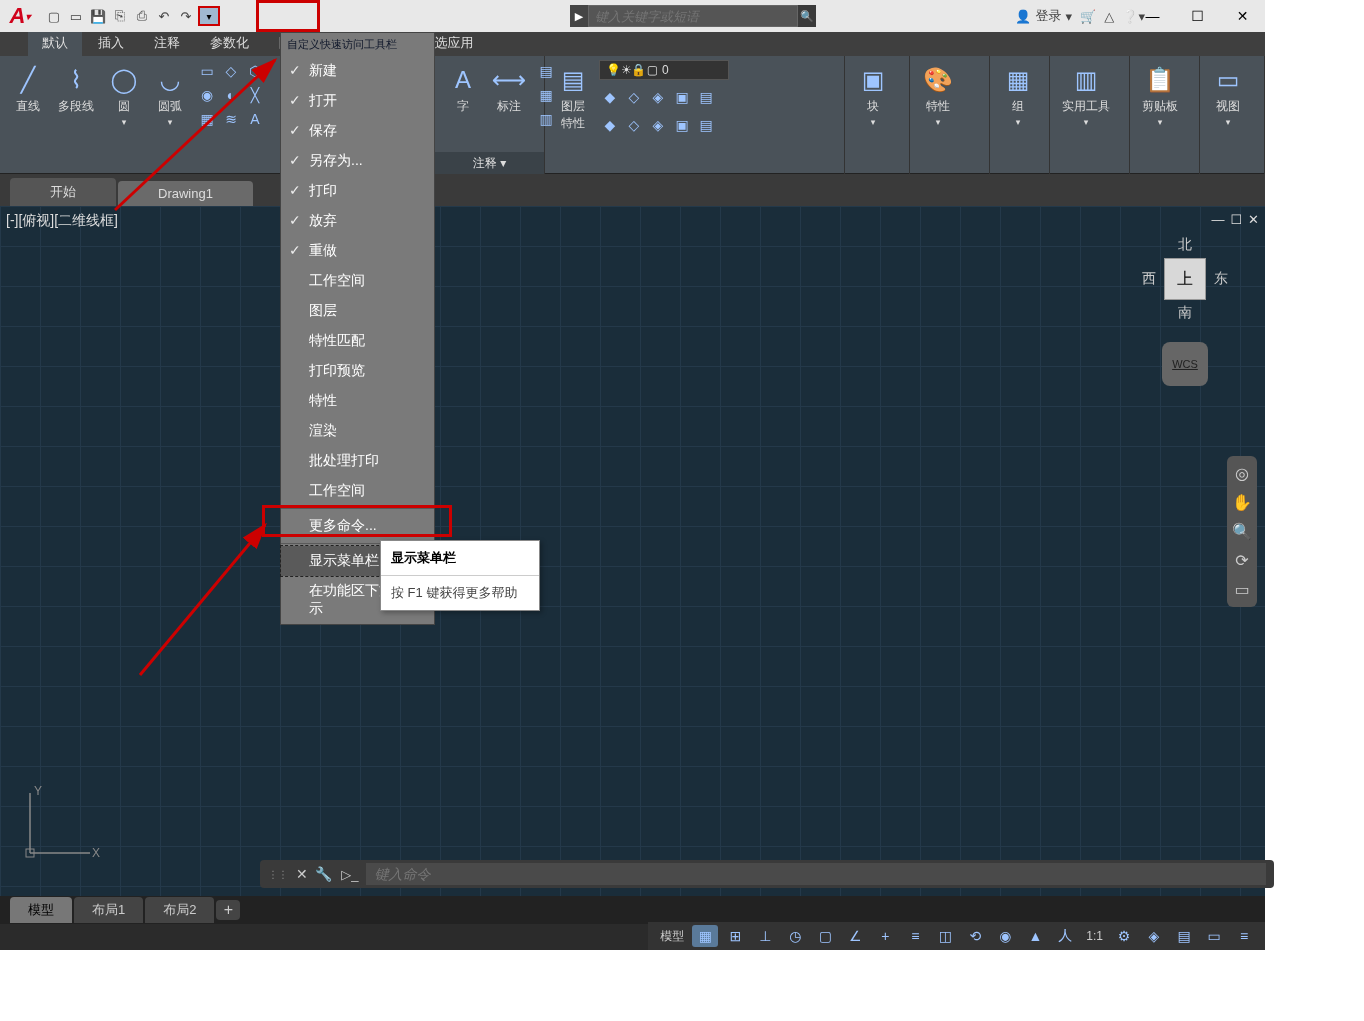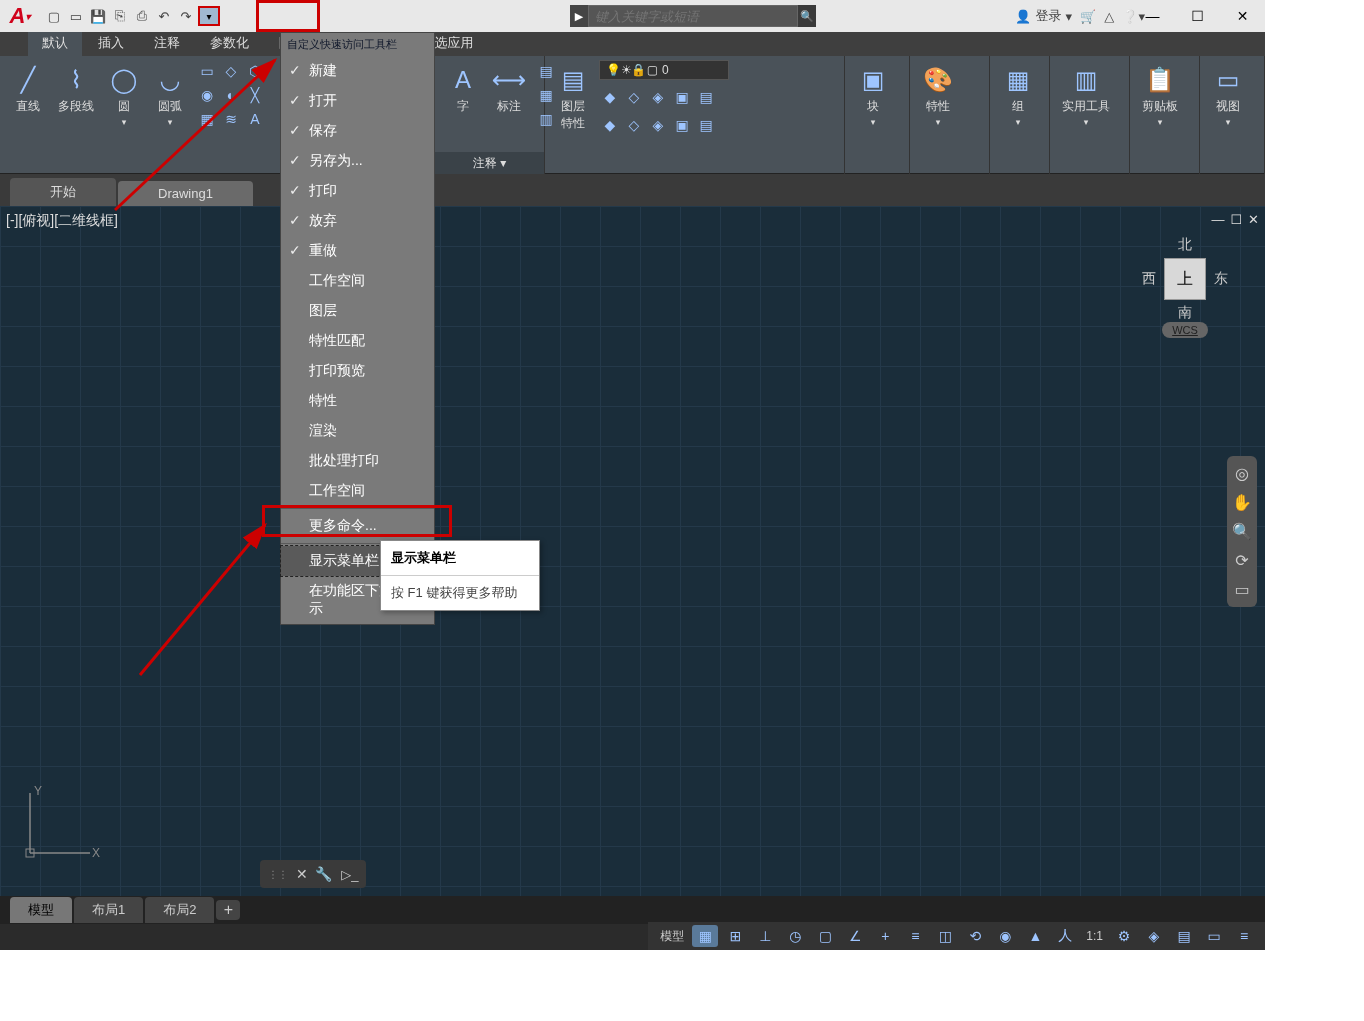--- a/index.html
+++ b/index.html
@@ -46,21 +46,21 @@
 .canvas { position:relative; height:690px; background:#1a2d3a; background-image:linear-gradient(#24394a 1px,transparent 1px),linear-gradient(90deg,#24394a 1px,transparent 1px); background-size:40px 40px; }
 .canvas-label { position:absolute; left:6px; top:6px; color:#ddd; font-size:14px; }
 .canvas-ctrls { position:absolute; right:6px; top:6px; color:#ddd; font-size:13px; display:flex; gap:6px; }
 
 
 .viewcube { position:absolute; right:20px; top:30px; width:120px; height:150px; display:flex; flex-direction:column; align-items:center; color:#ccc; font-size:14px; }
 .vc-n { margin-bottom:4px; }
 .vc-mid { display:flex; align-items:center; gap:8px; }
 .vc-cube { width:42px; height:42px; background:#d8d8d8; color:#000; display:flex; align-items:center; justify-content:center; font-size:16px; border:1px solid #999; }
 .vc-s { margin-top:4px; }
-.vc-wcs { margin-top:0; padding:2px 10px; background:#666; color:#222; font-size:11px; border-radius:8px;text-decoration:underline; }
+.vc-wcs { margin-top:20px; padding:16px 10px; background:#666; color:#222; font-size:11px; border-radius:8px;text-decoration:underline; }
 
 
 .navbar { position:absolute; right:8px; top:250px; width:30px; background:#555; border-radius:6px; padding:8px 0; display:flex; flex-direction:column; align-items:center; gap:10px; color:#ccc; font-size:16px; }
 
 
 .ucs { position:absolute; left:20px; bottom:30px; color:#888; font-size:12px; }
 
 
 .cmdline { position:absolute; left:260px; bottom:8px; height:28px; display:flex; align-items:center; background:#3a3a3a; border-radius:4px; padding:0 8px; gap:8px; }
 .cmdline .grip { color:#888; font-size:10px; }
@@ -326,20 +326,21 @@
           <text x="14" y="12" fill="#888" font-size="12">Y</text>
           <text x="72" y="74" fill="#888" font-size="12">X</text>
           <rect x="6" y="66" width="8" height="8" fill="none" stroke="#888"></rect>
         </svg>
     </div>
     <div class="cmdline">
       <span class="grip">⋮⋮</span>
       <span class="x">✕</span>
       <span class="wr">🔧</span>
       <span class="prompt">▷_</span>
+      <input placeholder="键入命令" style="">
     </div>
   </div>
 
   <div class="mtabs">
     <div class="mtab active">模型</div>
     <div class="mtab">布局1</div>
     <div class="mtab">布局2</div>
     <div class="mtab-add">+</div>
   </div>
   <div class="statusbar">

